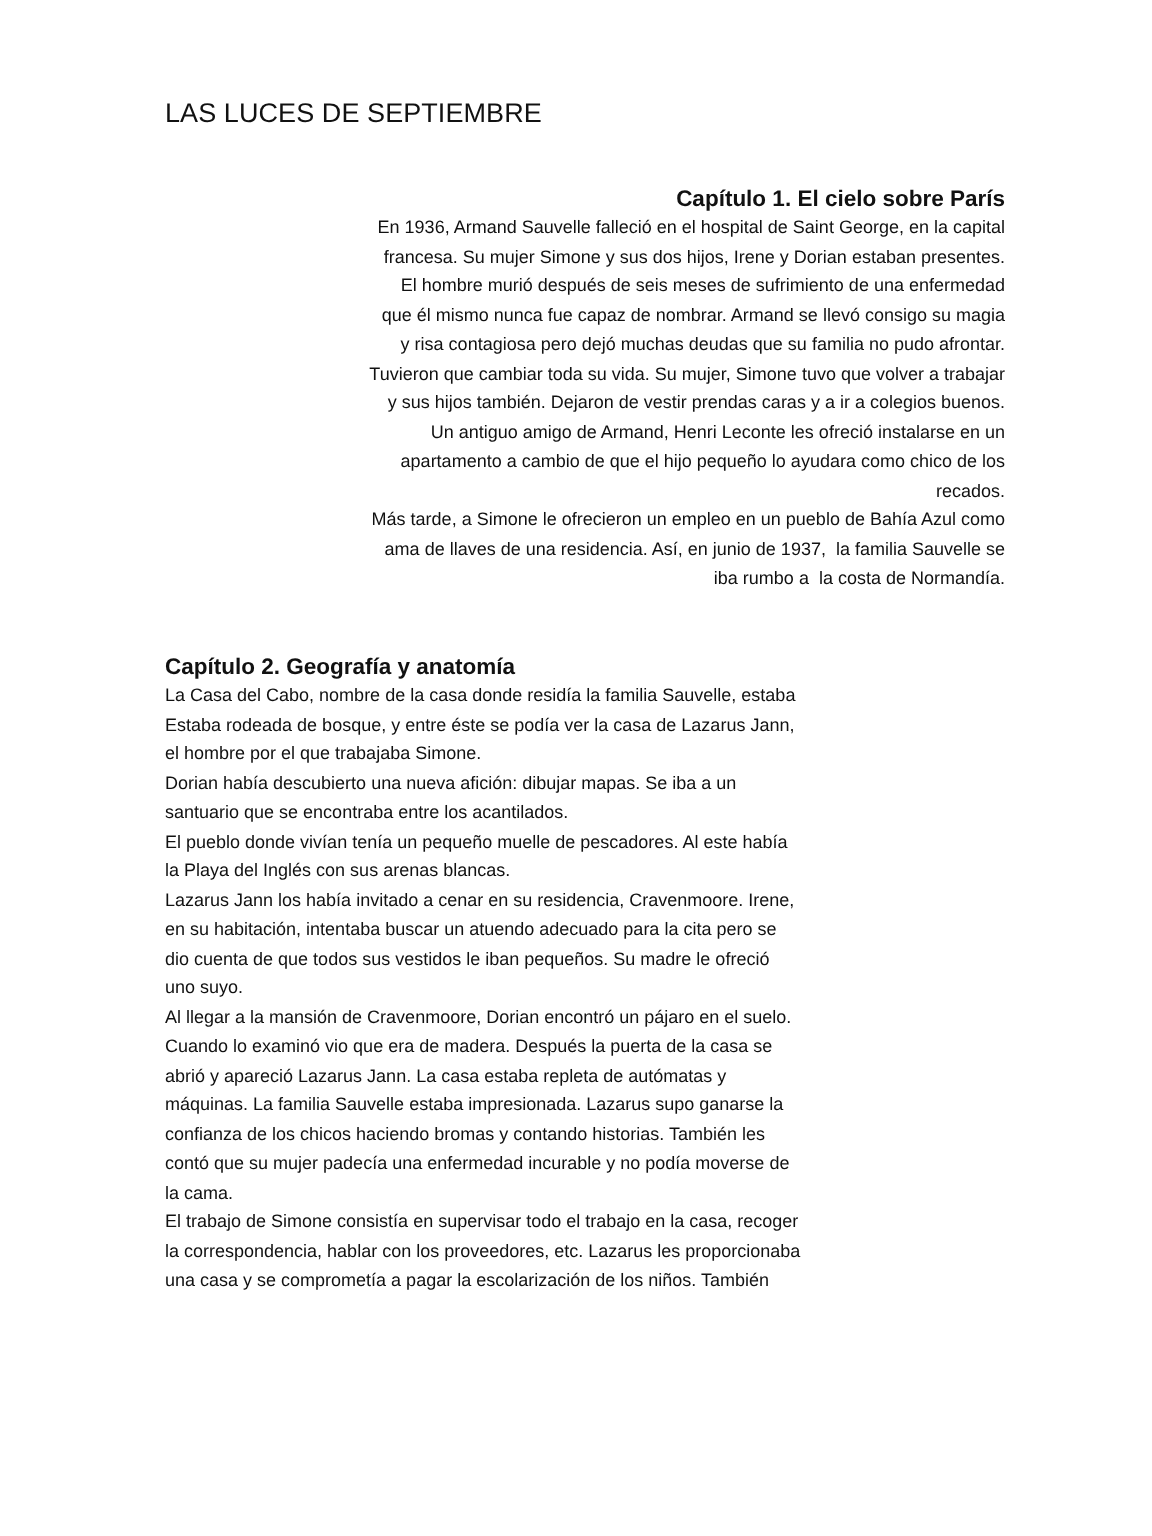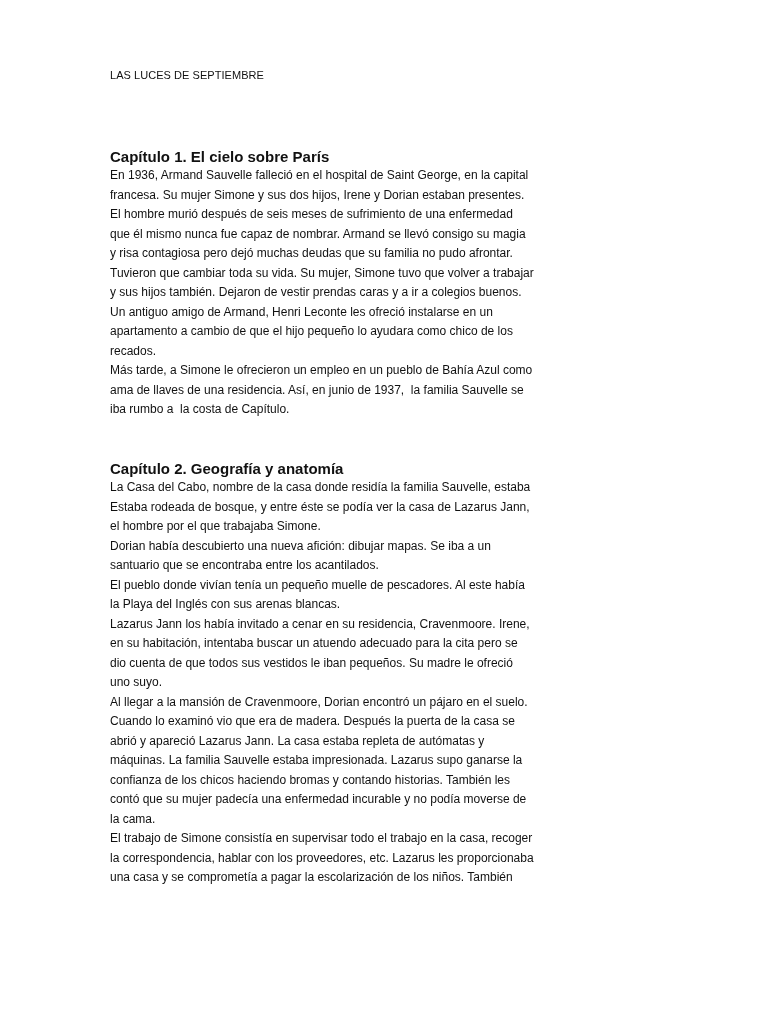--- a/index.html
+++ b/index.html
@@ -15,31 +15,32 @@
       font-family: "Liberation Sans", sans-serif;
       color: #111111;
     }
     .page {
       position: absolute;
       left: 110px;
       top: 66px;
       width: 560px;
     }
     .doc-title {
-      font-size: 11px;
+      font-size: 18px;
       line-height: 19.5px;
       margin: 0;
       font-weight: normal;
       letter-spacing: 0.05px;
     }
     .chapter {
       margin: 0;
     }
     .chapter-1 {
-      margin-top: 61px;
+      margin-top: 37px;
+      text-align: right;
     }
     .chapter-2 {
       margin-top: 39px;
     }
     .chapter-heading {
       font-size: 15px;
       line-height: 19.5px;
       font-weight: bold;
       margin: 0;
     }
@@ -67,21 +68,21 @@
       <span class="line">El hombre murió después de seis meses de sufrimiento de una enfermedad</span>
       <span class="line">que él mismo nunca fue capaz de nombrar. Armand se llevó consigo su magia</span>
       <span class="line">y risa contagiosa pero dejó muchas deudas que su familia no pudo afrontar.</span>
       <span class="line">Tuvieron que cambiar toda su vida. Su mujer, Simone tuvo que volver a trabajar</span>
       <span class="line">y sus hijos también. Dejaron de vestir prendas caras y a ir a colegios buenos.</span>
       <span class="line">Un antiguo amigo de Armand, Henri Leconte les ofreció instalarse en un</span>
       <span class="line">apartamento a cambio de que el hijo pequeño lo ayudara como chico de los</span>
       <span class="line">recados.</span>
       <span class="line">Más tarde, a Simone le ofrecieron un empleo en un pueblo de Bahía Azul como</span>
       <span class="line">ama de llaves de una residencia. Así, en junio de 1937,  la familia Sauvelle se</span>
-      <span class="line">iba rumbo a  la costa de Capítulo.</span>
+      <span class="line">iba rumbo a  la costa de Normandía.</span>
     </div>
   </section>
 
   <section class="chapter chapter-2">
     <h2 class="chapter-heading">Capítulo 2. Geografía y anatomía</h2>
     <div class="chapter-text">
       <span class="line">La Casa del Cabo, nombre de la casa donde residía la familia Sauvelle, estaba</span>
       <span class="line">Estaba rodeada de bosque, y entre éste se podía ver la casa de Lazarus Jann,</span>
       <span class="line">el hombre por el que trabajaba Simone.</span>
       <span class="line">Dorian había descubierto una nueva afición: dibujar mapas. Se iba a un</span>

